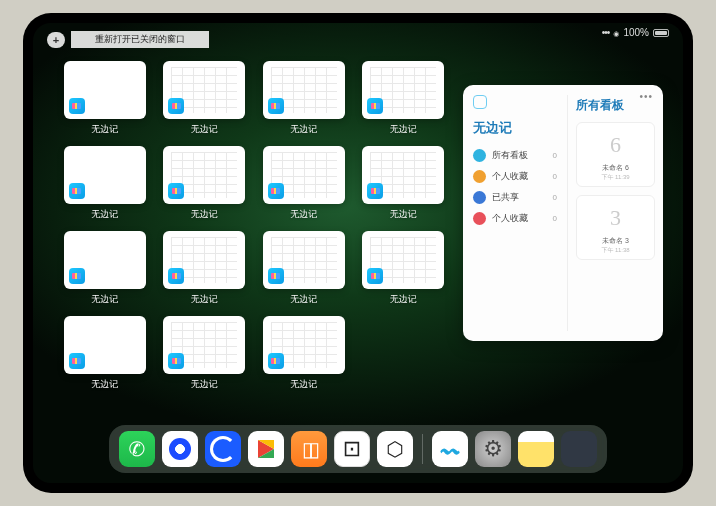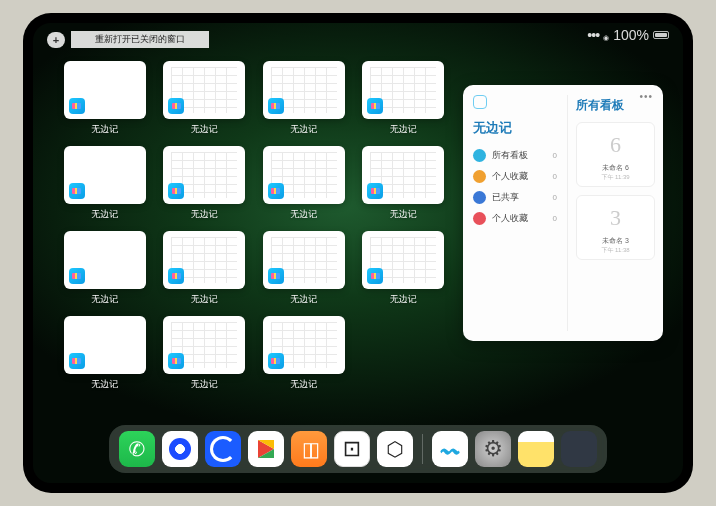--- a/index.html
+++ b/index.html
@@ -1,19 +1,19 @@
 <!DOCTYPE html>
 <html><head>
 <meta charset="utf-8">
 <style>
 * { margin: 0; padding: 0; box-sizing: border-box; font-family: -apple-system, Helvetica, Arial, sans-serif; }
 body { width: 716px; height: 506px; background: #d0cec4; display: flex; align-items: center; justify-content: center; }
 .ipad { width: 670px; height: 480px; background: #000; border-radius: 28px; padding: 10px; position: relative; }
 .screen { width: 100%; height: 100%; background: radial-gradient(ellipse 60% 50% at 48% 40%, #1e5a2e 0%, #0f3818 40%, #081e0d 75%, #030a05 100%); border-radius: 18px; position: relative; overflow: hidden; }
-.statusbar { position: absolute; top: 4px; right: 14px; font-size: 14px; color: rgba(255,255,255,0.85); display: flex; gap: 4px; align-items: center; }
+.statusbar { position: absolute; top: 4px; right: 14px; font-size: 10px; color: rgba(255,255,255,0.85); display: flex; gap: 4px; align-items: center; }
 .statusbar .bars::before { content: "•••"; letter-spacing: -1px; }
 .statusbar .wifi::before { content: "◉"; font-size: 7px; }
 .statusbar .battery { width: 16px; height: 8px; border: 1px solid rgba(255,255,255,0.7); border-radius: 2px; position: relative; }
 .statusbar .battery::after { content: ""; position: absolute; inset: 1px; background: rgba(255,255,255,0.8); border-radius: 1px; }
 .topleft { position: absolute; top: 8px; left: 14px; display: flex; gap: 6px; align-items: center; }
 .plusbtn { width: 18px; height: 16px; background: rgba(255,255,255,0.85); border-radius: 8px; display: flex; align-items: center; justify-content: center; font-size: 11px; font-weight: 600; color: #333; cursor: pointer; }
 .reopen { background: rgba(255,255,255,0.85); border-radius: 0; padding: 2px 24px; font-size: 9px; color: #222; cursor: pointer; }
 .windows { position: absolute; top: 38px; left: 28px; width: 386px; display: grid; grid-template-columns: repeat(4, 1fr); gap: 10px 12px; }
 .win { display: flex; flex-direction: column; align-items: center; gap: 4px; cursor: pointer; }
 .thumb { width: 82px; height: 58px; background: #fff; border-radius: 6px; position: relative; overflow: hidden; box-shadow: 0 2px 6px rgba(0,0,0,0.25); }

